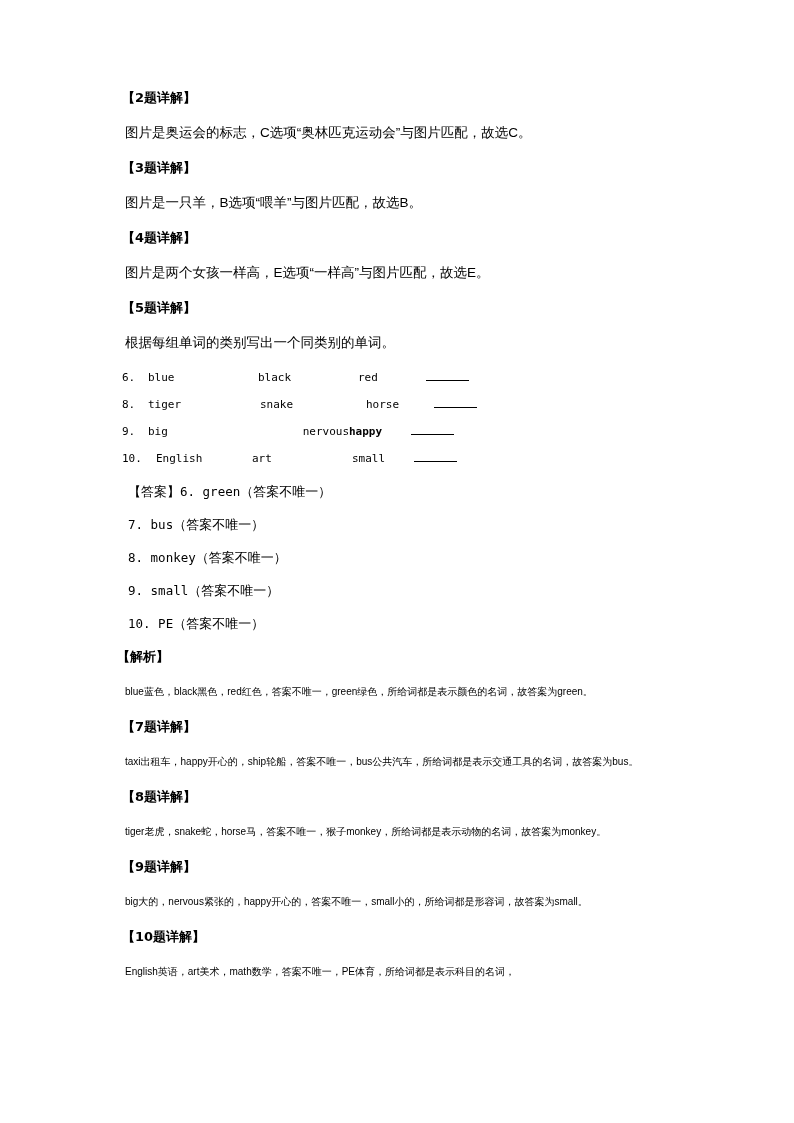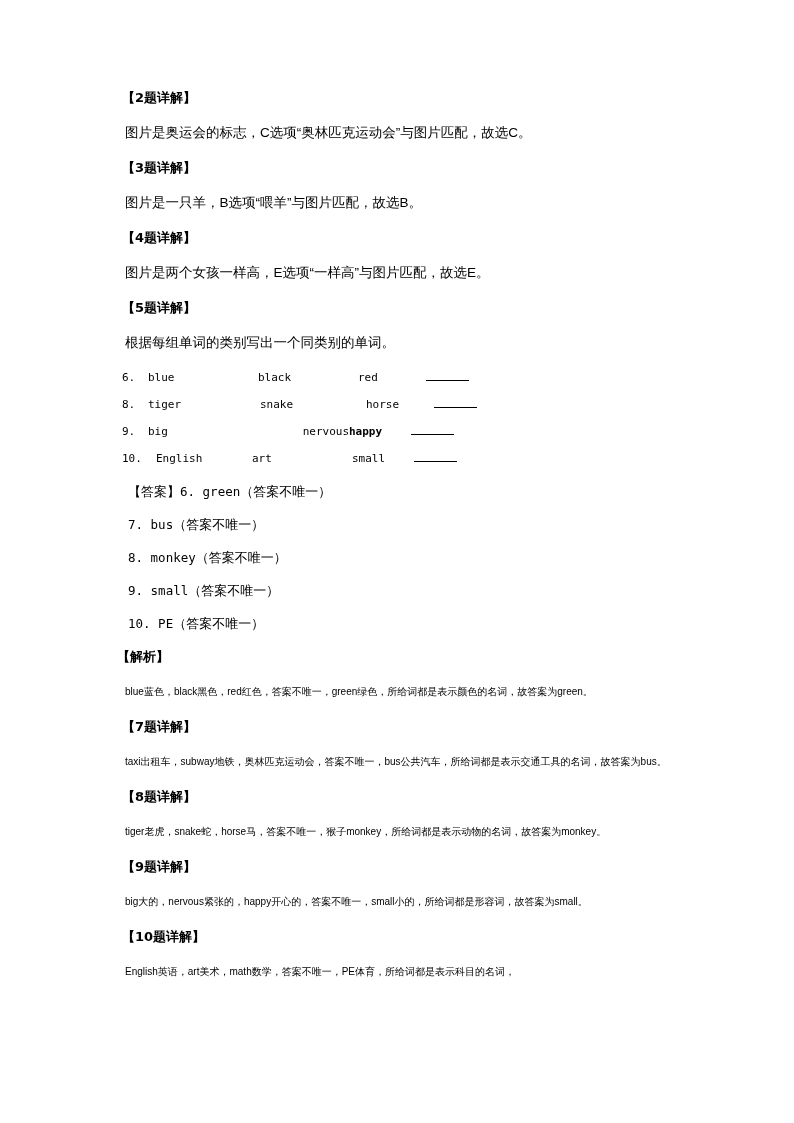--- a/index.html
+++ b/index.html
@@ -165,21 +165,21 @@
 
     <div class="ansline indent1"><span class="mono">9.</span><span class="mono"> </span><span class="mono">small</span><span>（答案不唯一）</span></div>
 
     <div class="ansline indent1"><span class="mono">10.</span><span class="mono"> </span><span class="mono">PE</span><span>（答案不唯一）</span></div>
 
     <div class="heading">【解析】</div>
 
     <div class="para small">blue蓝色，black黑色，red红色，答案不唯一，green绿色，所给词都是表示颜色的名词，故答案为green。</div>
 
     <div class="heading indent1">【7题详解】</div>
-    <div class="para small">taxi出租车，subway地铁，奥林匹克运动会，答案不唯一，bus公共汽车，所给词都是表示交通工具的名词，故答案为bus。</div>
+    <div class="para small">taxi出租车，happy开心的，ship轮船，答案不唯一，bus公共汽车，所给词都是表示交通工具的名词，故答案为bus。</div>
 
     <div class="heading indent1">【8题详解】</div>
     <div class="para small">tiger老虎，snake蛇，horse马，答案不唯一，猴子monkey，所给词都是表示动物的名词，故答案为monkey。</div>
 
     <div class="heading indent1">【9题详解】</div>
     <div class="para small">big大的，nervous紧张的，happy开心的，答案不唯一，small小的，所给词都是形容词，故答案为small。</div>
 
     <div class="heading indent1">【10题详解】</div>
     <div class="para small">English英语，art美术，math数学，答案不唯一，PE体育，所给词都是表示科目的名词，</div>
 

